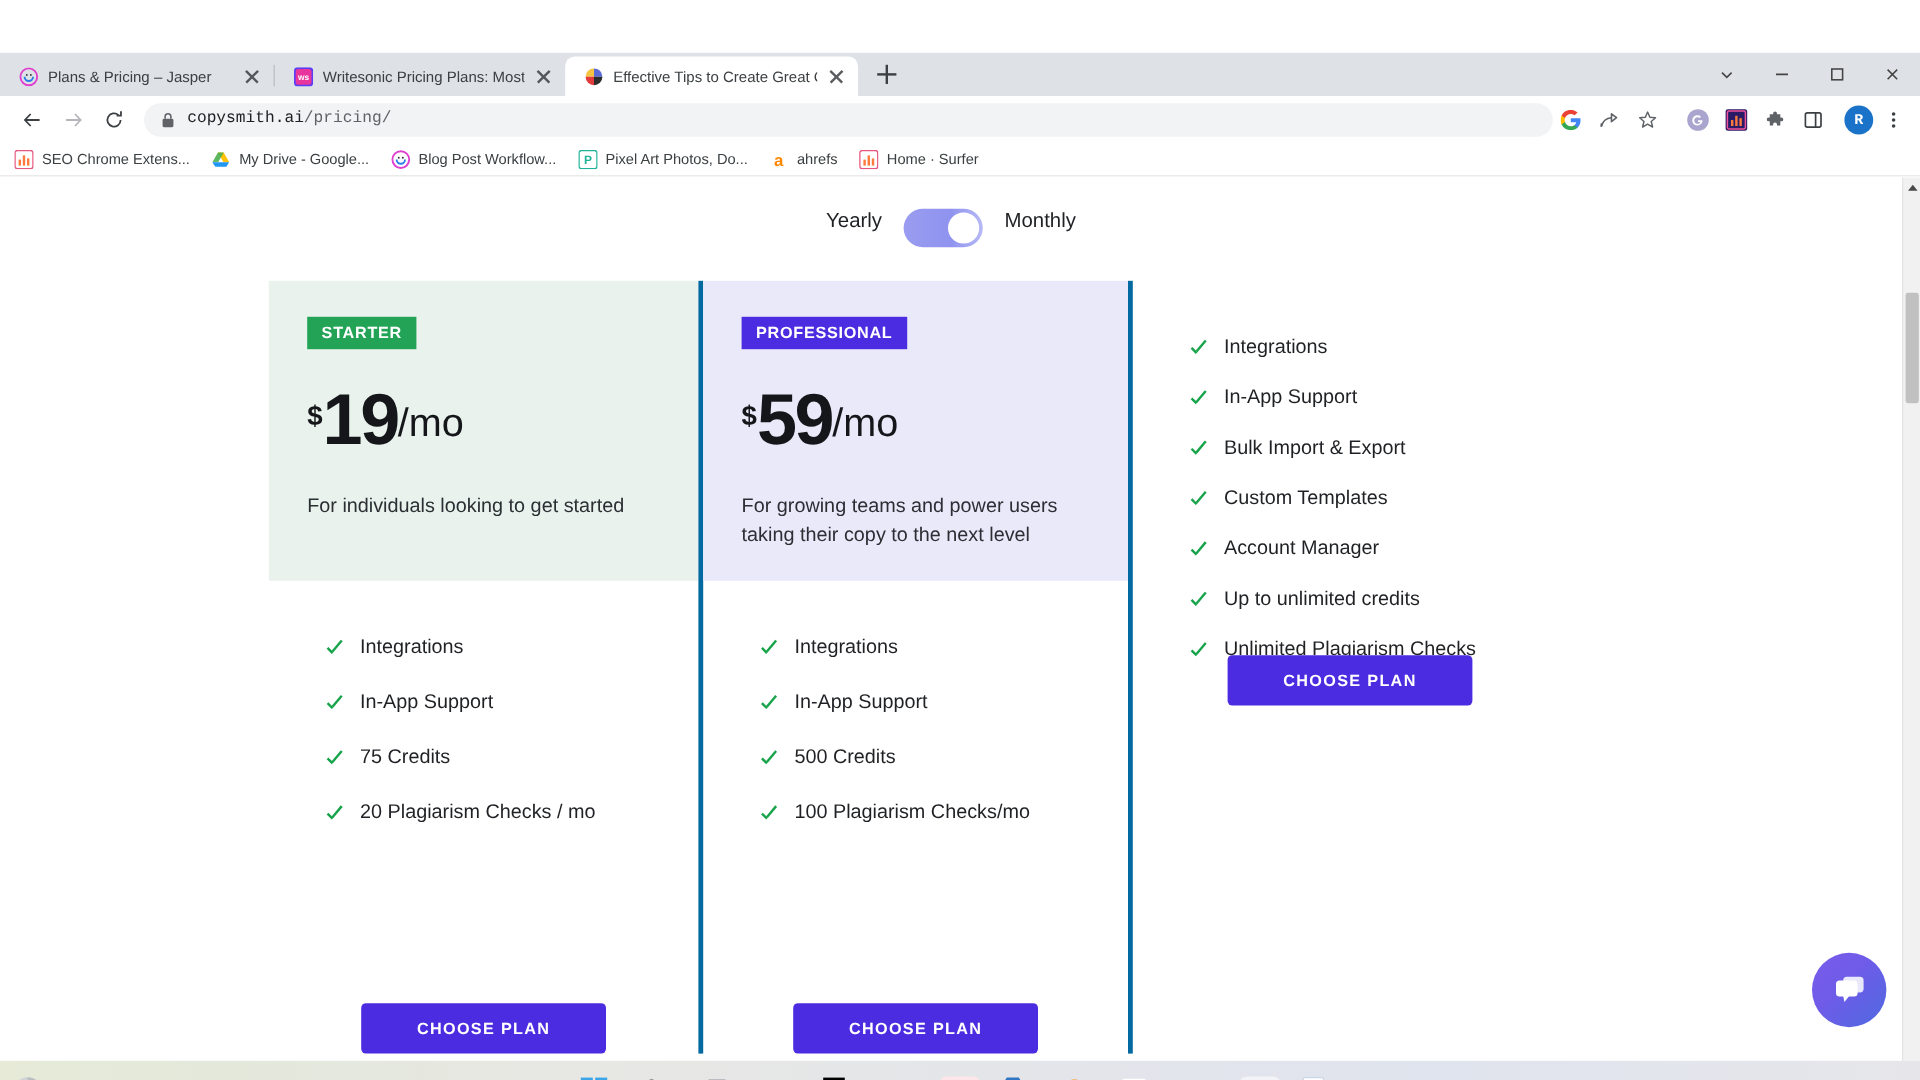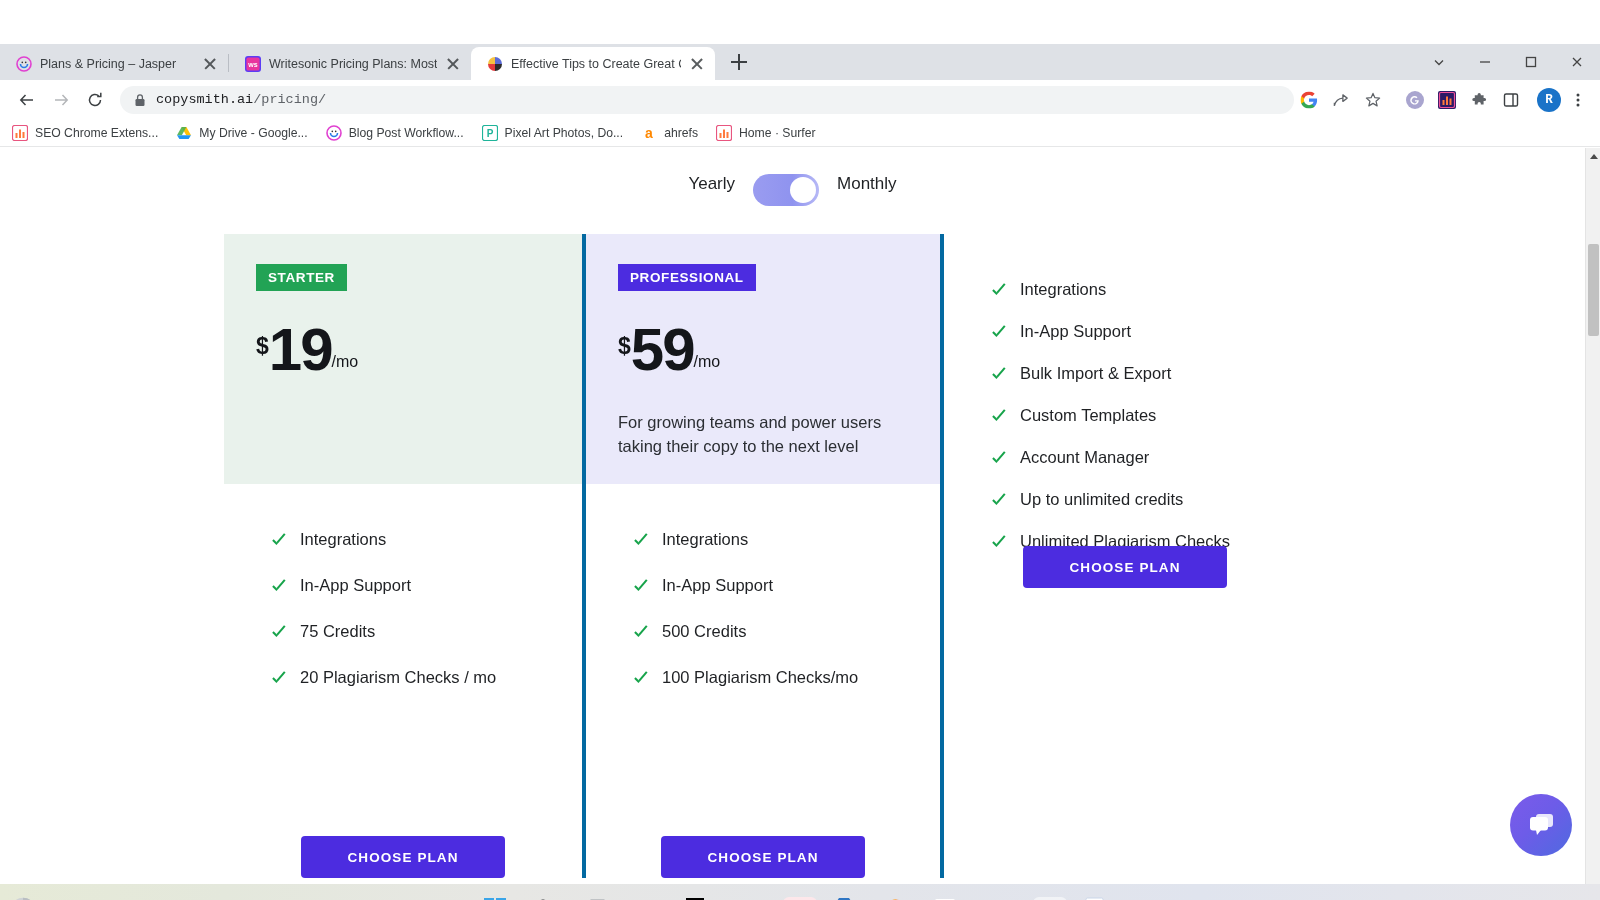--- a/index.html
+++ b/index.html
@@ -125,21 +125,21 @@
   .card { width: 358px; background: #fff; position: relative; }
   .card + .card { border-left: 4px solid #0369a1; }
   .card-head { padding: 30px 32px 0 32px; height: 250px; }
   .badge {
     display: inline-block; color: #fff; font-size: 13.5px; font-weight: bold;
     letter-spacing: .6px; padding: 6px 12px;
   }
   .price { margin-top: 32px; display: flex; align-items: flex-start; color: #14161a; }
   .price .cur { font-size: 23px; font-weight: bold; line-height: 1; margin-top: 12px; }
   .price .amt { font-size: 60px; font-weight: bold; line-height: .9; letter-spacing: -2px; }
-  .price .per { font-size: 16px; font-weight: 500; align-self: flex-end; margin-bottom: 6px; }
+  .price .per { font-size: 33px; font-weight: 500; align-self: flex-end; margin-bottom: 6px; }
   .contact { margin-top: 26px; font-size: 47px; font-weight: bold; color: #14161a; letter-spacing: -.5px; }
   .desc { margin-top: 34px; font-size: 16.5px; line-height: 1.45; color: #2b2e33; }
   .desc.enterprise { margin-top: 30px; }
 
   .card-body { padding: 46px 32px 16px 48px; height: 352px; }
   .feature { display: flex; align-items: center; gap: 12px; margin-bottom: 27px; font-size: 16.5px; color: #1f2124; }
   .check { width: 16px; height: 16px; flex: 0 0 16px; position: relative; }
   .check::before {
     content: ""; position: absolute; left: 1px; top: 7px; width: 6px; height: 1.8px;
     background: #16a34a; transform: rotate(45deg); transform-origin: left center;
@@ -417,20 +417,21 @@
     <div class="cards">
 
       <div class="card">
         <div class="card-head" style="background:#e9f2ec;">
           <span class="badge" style="background:#22a355;">STARTER</span>
           <div class="price">
             <span class="cur">$</span>
             <span class="amt">19</span>
             <span class="per">/mo</span>
           </div>
+          <div class="desc">For individuals looking to get started</div>
         </div>
         <div class="card-body">
           <div class="feature">
               <span class="check"></span>
               <span>Integrations</span>
             </div>
           <div class="feature">
               <span class="check"></span>
               <span>In-App Support</span>
             </div>

